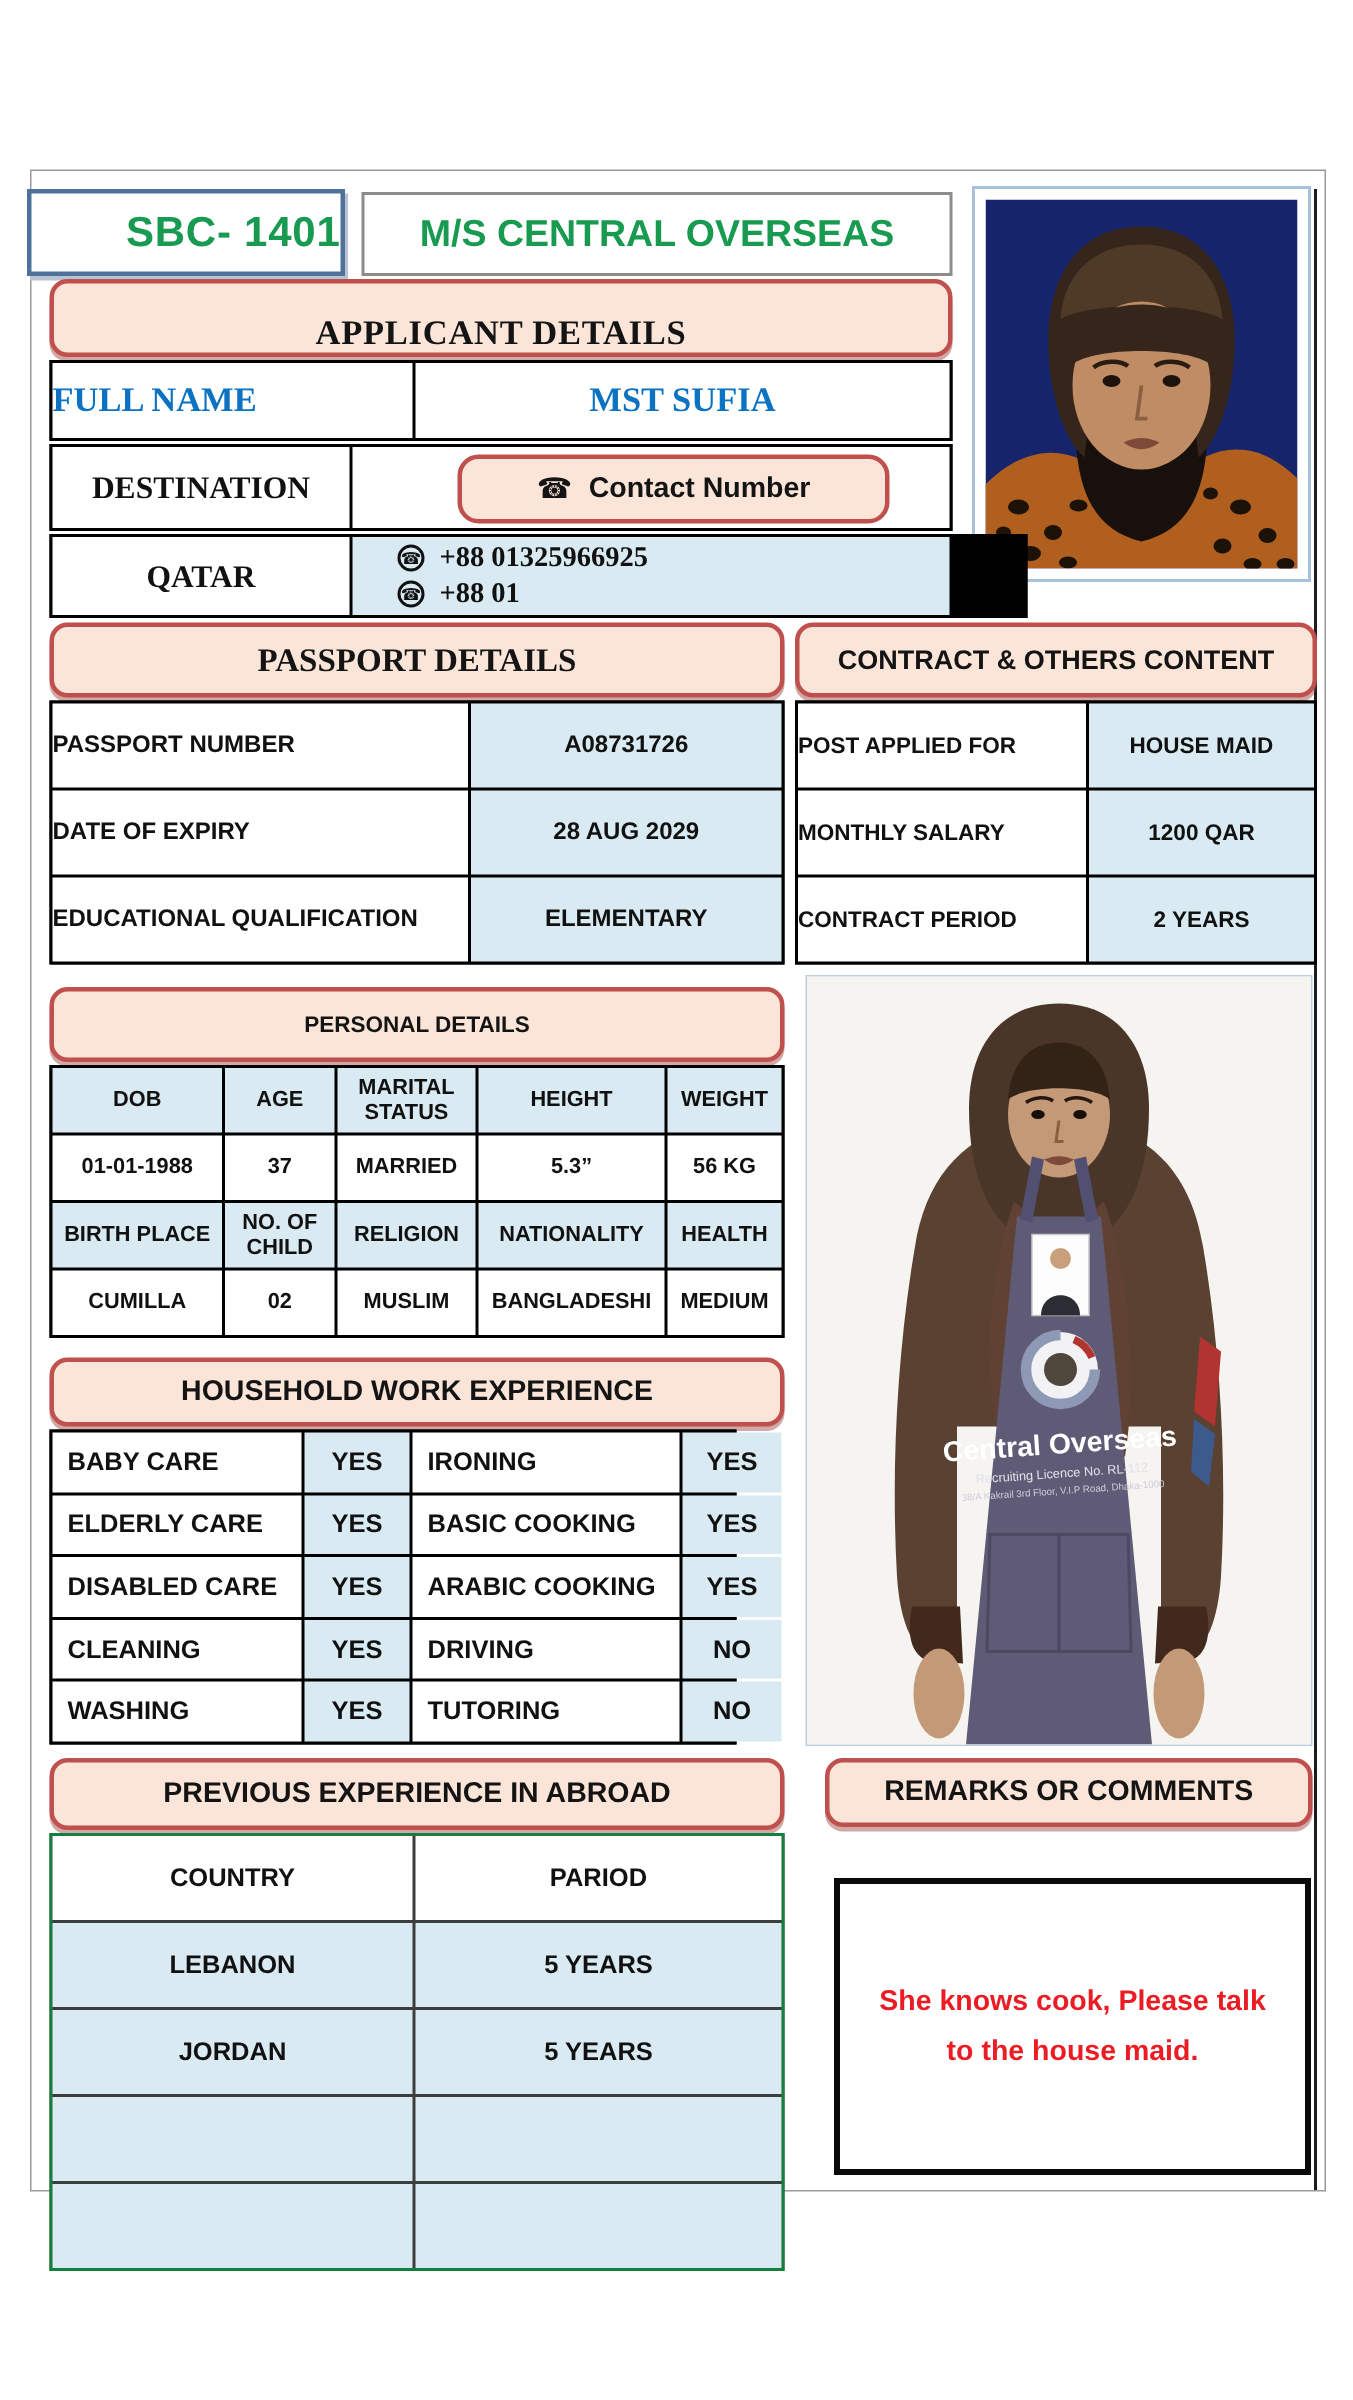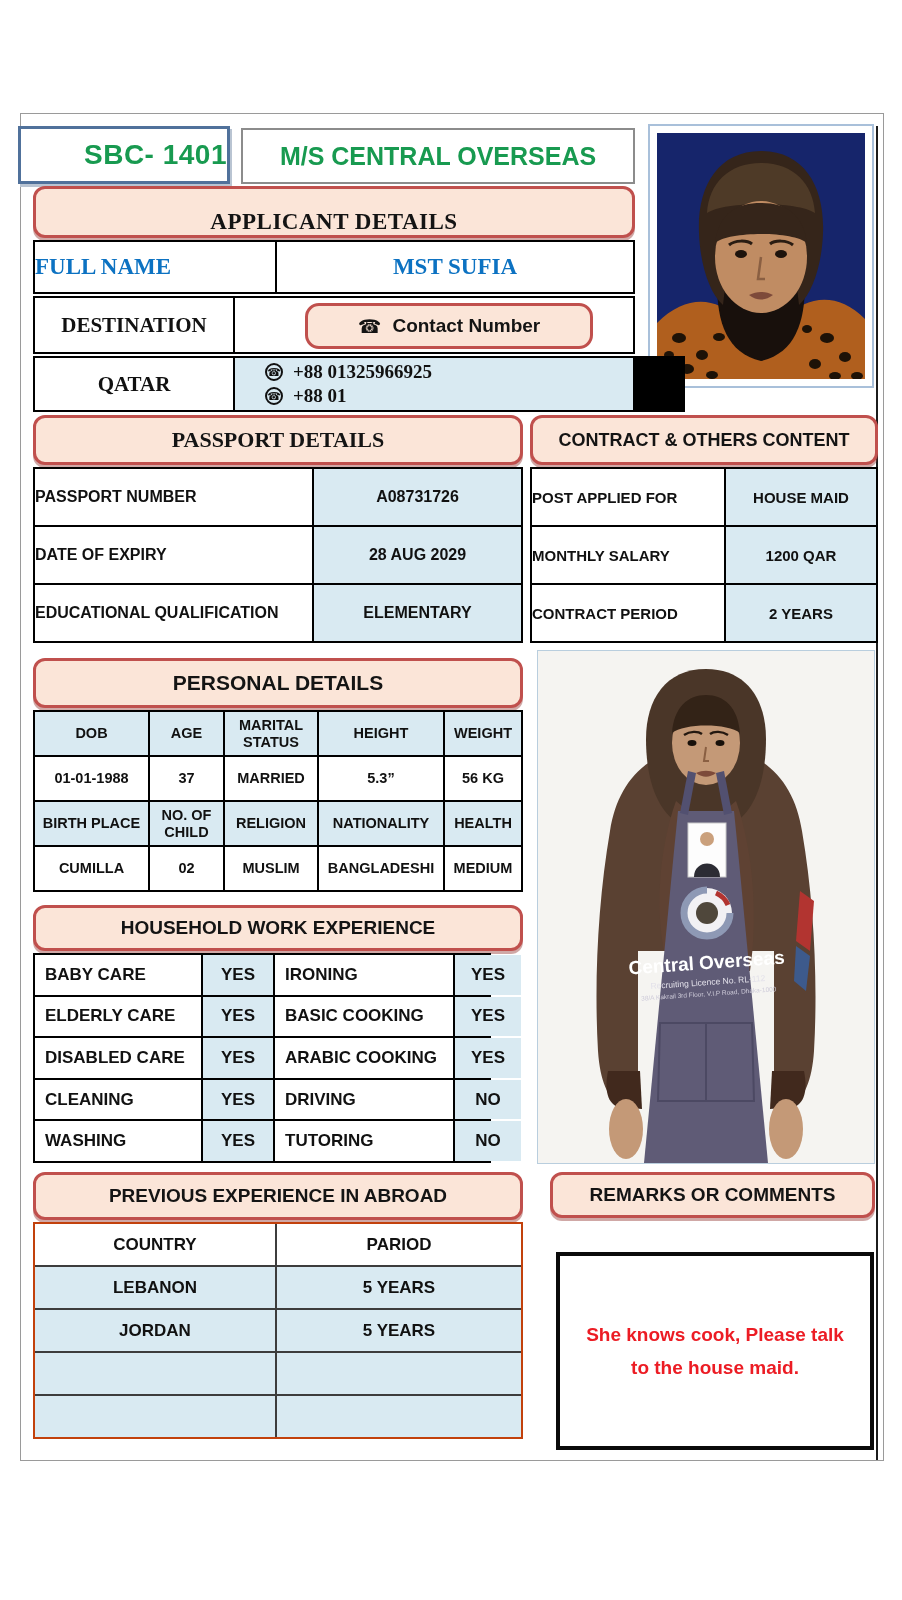--- a/index.html
+++ b/index.html
@@ -35,21 +35,21 @@
     background:#fbe5d8; border:3px solid #c0504d; border-radius:12px;
     display:flex; align-items:center; justify-content:center;
     font-weight:bold; color:#141414;
     box-shadow:0 3px 0 rgba(150,62,58,.45);
   }
   .serif  { font-family:"Liberation Serif", serif; }
 
   .applicant-banner { left:33px; top:186px; width:602px; height:52px; font-size:23px; letter-spacing:.5px;align-items:flex-end; }
   .passport-banner  { left:33px; top:415px; width:490px; height:50px; font-size:22px; }
   .contract-banner  { left:530px; top:415px; width:348px; height:50px; font-size:18px; }
-  .personal-banner  { left:33px; top:658px; width:490px; height:50px; font-size:21px; }
+  .personal-banner  { left:33px; top:658px; width:490px; height:50px; font-size:15px; }
   .household-banner { left:33px; top:905px; width:490px; height:46px; font-size:19px; }
   .prev-banner      { left:33px; top:1172px; width:490px; height:48px; font-size:19px; }
   .remarks-banner   { left:550px; top:1172px; width:325px; height:46px; font-size:19px; }
 
   
   .tbl { display:grid; background:#000; border:2px solid #000; gap:2px; }
   .cell { background:#fff; display:flex; align-items:center; justify-content:center; font-weight:bold; text-align:center; }
   .cell.blue { background:#d9eaf2; }
   .cell.left { justify-content:flex-start; padding-left:0; text-align:left; }
 
@@ -82,21 +82,21 @@
 
   .personal-tbl { left:33px; top:710px; width:490px; height:182px; grid-template-columns:113px 73px 92px 124px 76px; grid-template-rows:1fr 1fr 1fr 1fr; }
   .personal-tbl .cell { font-size:14.5px; line-height:1.15; padding:1px; }
 
   .household-tbl { left:33px; top:953px; width:458px; height:210px; grid-template-columns:166px 70px 178px 66px; grid-template-rows:repeat(5,1fr); }
   .household-tbl .cell { font-size:17px; }
   .household-tbl .cell.left { padding-left:10px; }
 
   .fullbody-frame { left:537px; top:650px; width:338px; height:514px; background:#fff; border:1px solid #b9cede; }
 
-  .exp-tbl { left:33px; top:1222px; width:490px; height:217px; grid-template-columns:240px 244px; grid-template-rows:repeat(5,1fr); background:#3d3d3d; border:2px solid #c2410c; }
+  .exp-tbl { left:33px; top:1222px; width:490px; height:292px; grid-template-columns:240px 244px; grid-template-rows:repeat(5,1fr); background:#3d3d3d; border:2px solid #15803d; }
   .exp-tbl .cell { font-size:17px; }
 
   .remarks-box {
     left:556px; top:1252px; width:318px; height:198px; background:#fff; border:4px solid #0a0a0a;
     display:flex; align-items:center; justify-content:center; text-align:center;
   }
   .remarks-box p { color:#ec1c24; font-weight:bold; font-size:19px; line-height:1.75; padding:0 22px; }
 </style>
 </head>
 <body>

